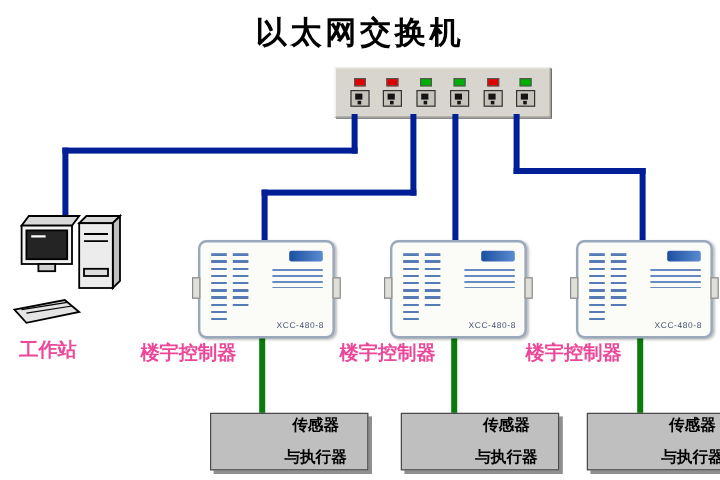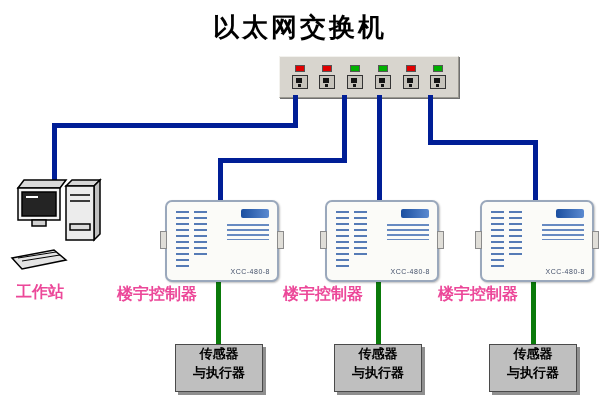--- a/index.html
+++ b/index.html
@@ -39,22 +39,22 @@
   .col1{left:9px;top:9px;height:58px;}
   .col2{left:27px;top:9px;height:46px;}
   .clogo{position:absolute;right:8px;top:7px;width:28px;height:9px;border-radius:2px;
     background:linear-gradient(90deg,#1b4fa0,#5b8ad0);}
   .ctext{position:absolute;right:8px;top:22px;width:42px;height:16px;
     background:repeating-linear-gradient(to bottom,rgba(40,90,170,.7) 0 2px,transparent 2px 5px);}
   .cmodel{position:absolute;right:7px;bottom:5px;font-size:7px;color:#44506a;letter-spacing:.5px;}
   
   .sensor{
     position:absolute;width:86px;height:46px;background:#bfbfbf;border:1px solid #4a4a4a;
-    box-shadow:3px 3px 0 #8f8f8f;display:flex;flex-direction:column;align-items:center;justify-content:flex-start;
-    font-weight:bold;font-size:13px;line-height:1.45;color:#000;
+    box-shadow:3px 3px 0 #8f8f8f;display:flex;flex-direction:column;align-items:center;justify-content:space-between;
+    font-weight:bold;font-size:13px;line-height:1.45;color:#000;padding-left:44px;
   }
 </style>
 </head>
 <body>
 
 <div class="stage">
 
   <div class="title">以太网交换机</div>
 
   <div class="switch">

